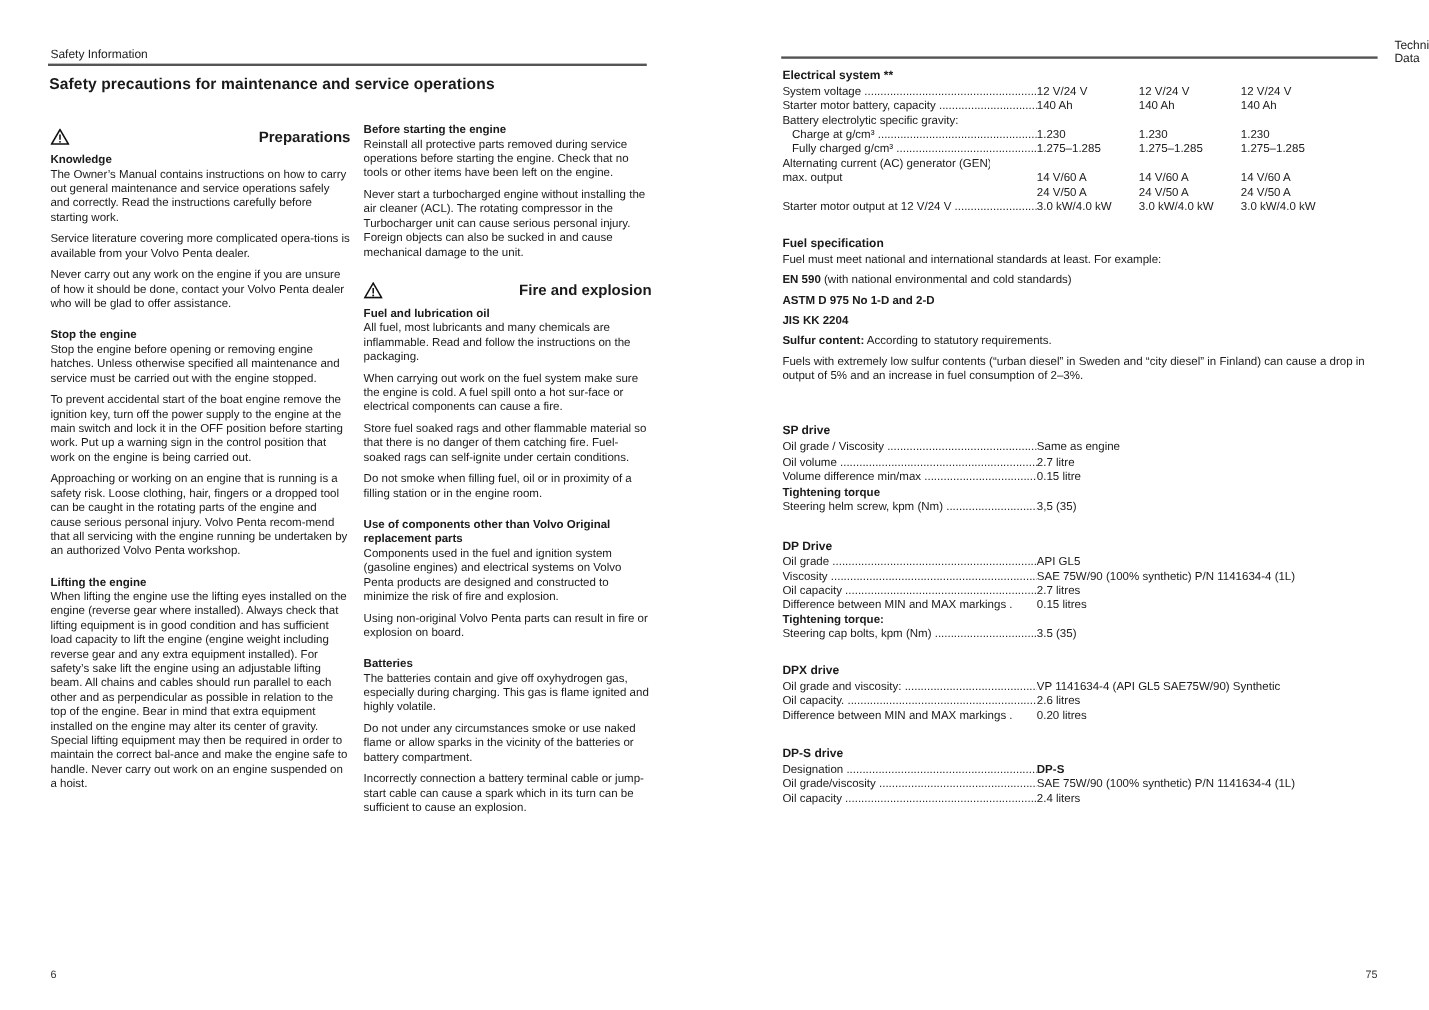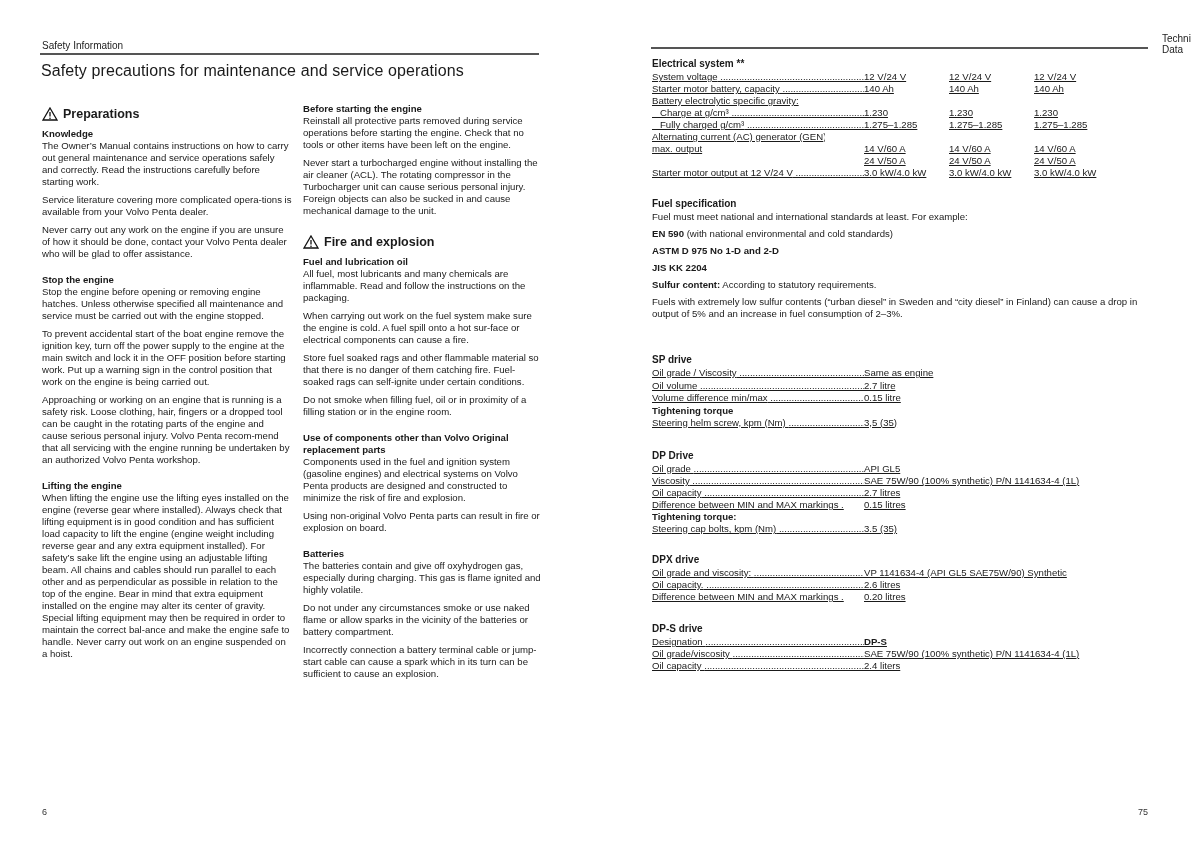--- a/index.html
+++ b/index.html
@@ -2,31 +2,31 @@
 <html><head>
 <meta charset="utf-8">
 <style>
   html, body { margin: 0; padding: 0; background: #fff; }
   body { width: 1191px; height: 842px; position: relative; overflow: hidden;
          font-family: "Liberation Sans", sans-serif; color: #1a1a1a; }
   .abs { position: absolute; }
   .hdr { font-size: 10px; color: #222; }
   .rule { position: absolute; height: 2px; background: #555; }
   .pg { font-size: 9px; color: #333; }
-  h1.title { position: absolute; left: 41px; top: 62px; margin: 0; font-size: 16px; font-weight: normal; letter-spacing: 0.1px; }
+  h1.title { position: absolute; left: 41px; top: 62px; margin: 0; font-size: 13px; font-weight: bold; letter-spacing: 0.1px; }
   .col { position: absolute; font-size: 9.6px; line-height: 12px; }
   .col p { margin: 0 0 6px 0; }
   .col .sub { font-weight: bold; margin: 0; }
-  .sec-h { font-size: 12.5px; font-weight: bold; margin: 0 0 7px 0; display: flex; align-items: center; gap: 5px; }
+  .sec-h { font-size: 12.5px; font-weight: bold; margin: 0 0 7px 0; display: flex; align-items: center; gap: 5px; justify-content: space-between; }
   .warn { display: inline-block; width: 16px; height: 14px; }
   .gap { height: 8px; }
   
   .spec { position: absolute; font-size: 9.6px; line-height: 12px; }
   .spec h2 { margin: 0 0 1px 0; font-size: 10px; font-weight: bold; }
-  .row { display: flex; height: 12px; text-decoration: underline; }
+  .row { display: flex; height: 12px; }
   .row .lbl { width: 212px; white-space: nowrap; overflow: hidden; }
   .row .v { width: 85px; white-space: nowrap; }
   .row .vw { white-space: nowrap; }
   .dots::after { content: " ........................................................................................................................"; }
   .row.tall { height: 12.5px; }
   .fuel p { margin: 0 0 5px 0; }
   b { font-weight: bold; }
 </style>
 </head>
 <body>

